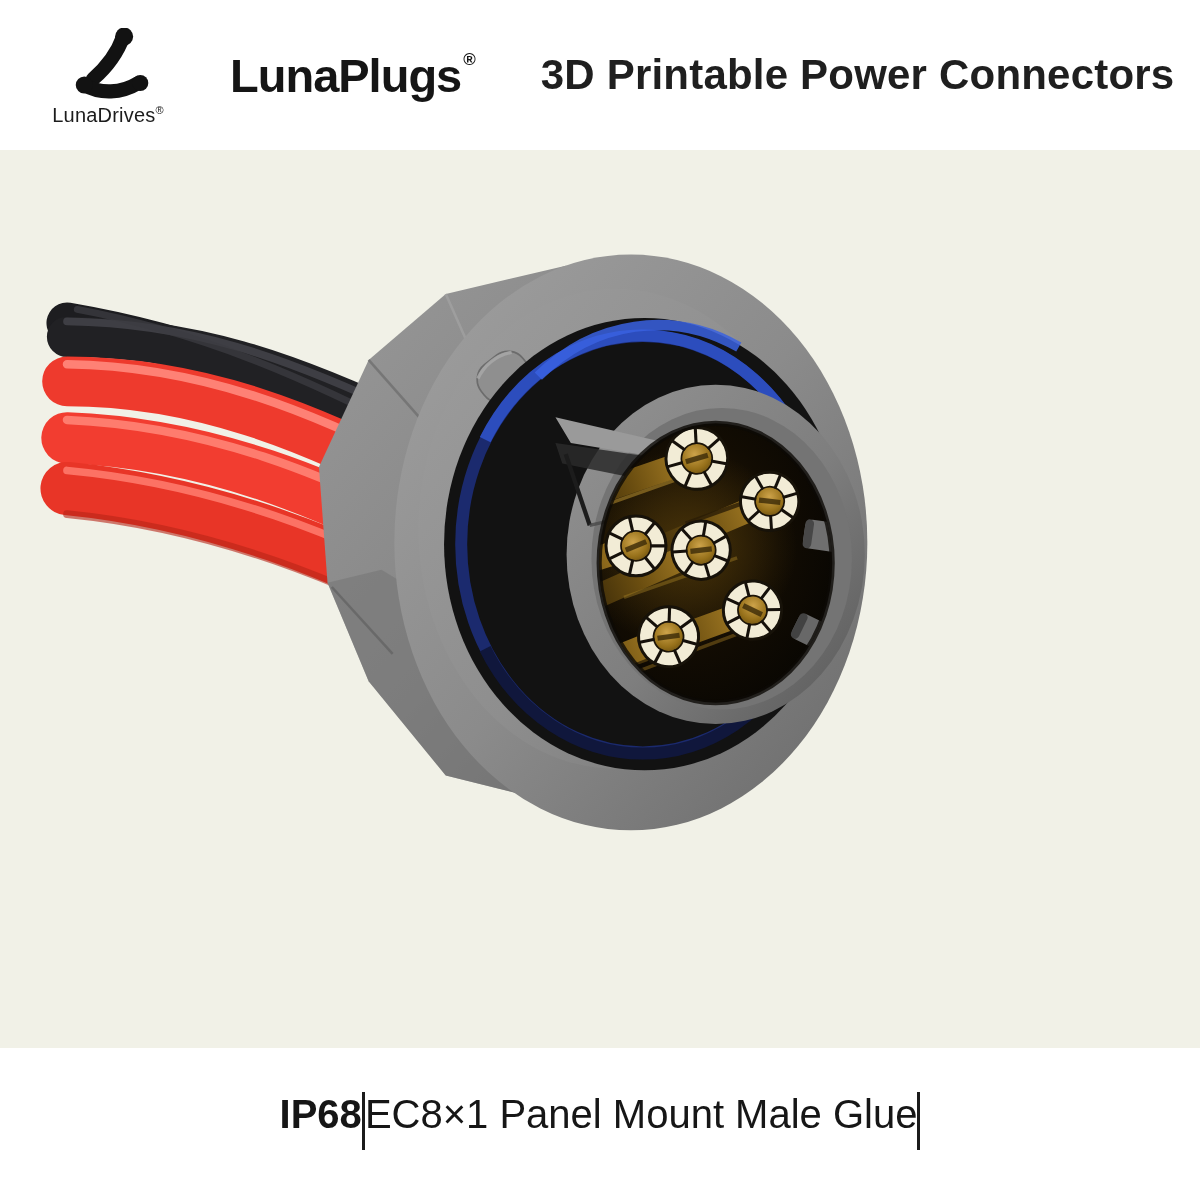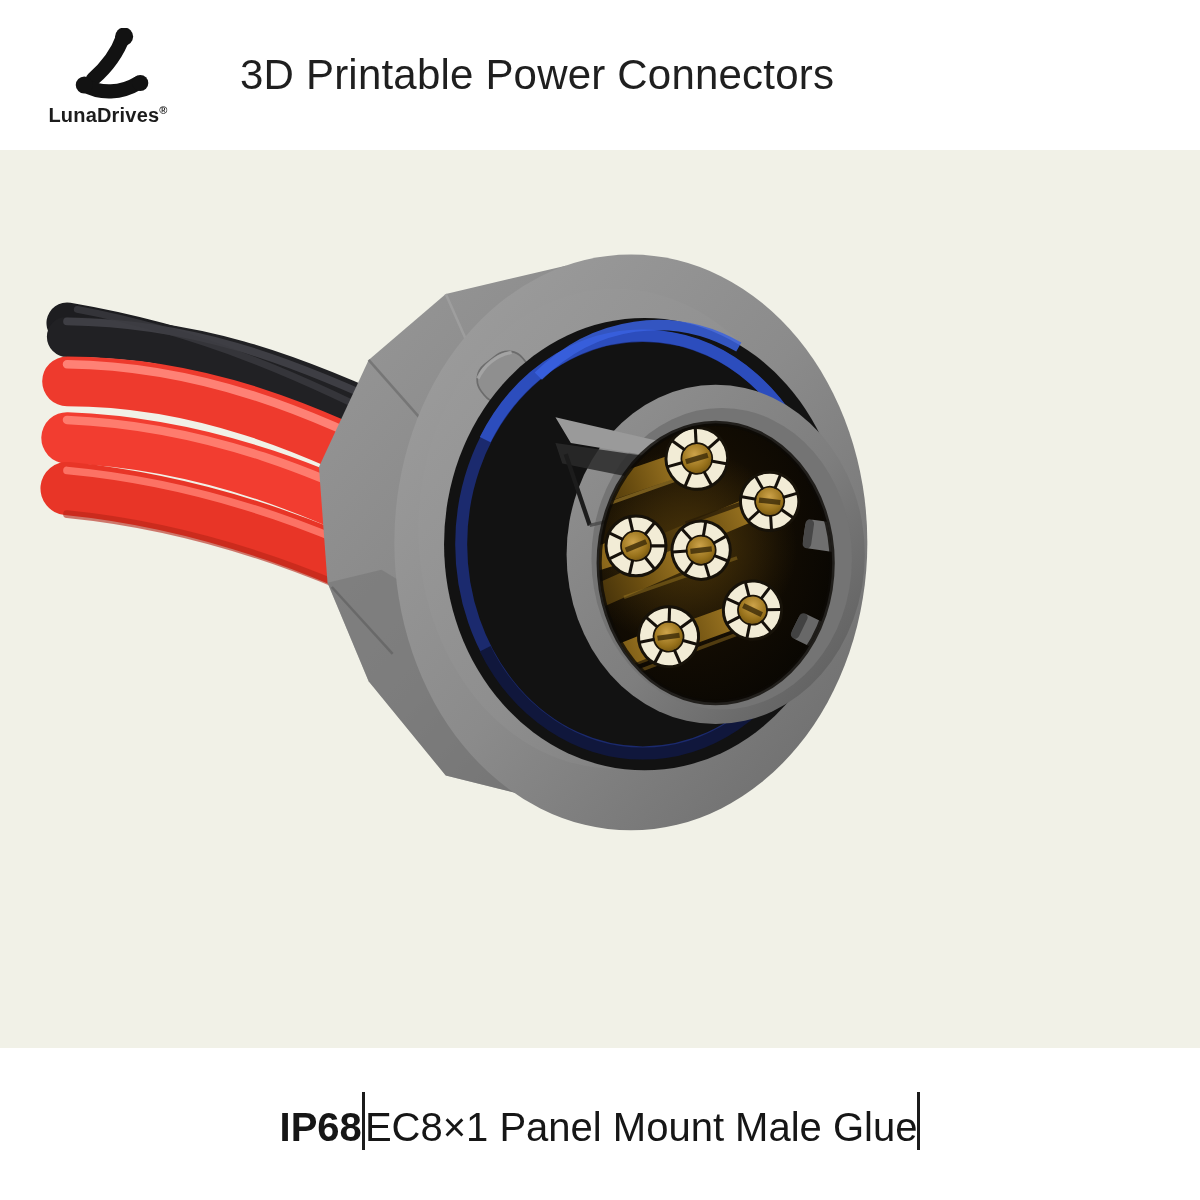--- a/index.html
+++ b/index.html
@@ -11,52 +11,51 @@
   }
   
   .header{
     height:150px;background:var(--panel_white,#ffffff);
     display:flex;align-items:center;box-sizing:border-box;
     padding-left:42px;
   }
   .logo-block{
     width:132px;display:flex;flex-direction:column;align-items:center;
     margin-top:4px;
-    font-weight:bold;
   }
   .logo-mark{width:96px;height:74px;}
   .logo-text{
     font-size:20px;letter-spacing:0.2px;color:#1c1c1c;margin-top:2px;
     white-space:nowrap;
   }
   .logo-text sup{font-size:11px;}
   .brand{
     margin-left:56px;
     font-size:47px;font-weight:700;letter-spacing:-1px;color:#151515;
     white-space:nowrap;display:flex;align-items:flex-start;
   }
   .brand .reg{font-size:17px;font-weight:700;margin-top:2px;margin-left:2px;}
   .tagline{
     margin-left:66px;
-    font-size:42px;font-weight:400;color:#1f1f1f;letter-spacing:0.2px;
+    font-size:42px;font-weight:700;color:#1f1f1f;letter-spacing:0.2px;
     white-space:nowrap;
   }
   
   .stage{
     height:898px;background:var(--background,#f1f1e7);
     position:relative;overflow:hidden;
   }
   .stage svg{display:block;}
   
   .footer{
     height:152px;background:var(--panel_white,#ffffff);
     display:flex;align-items:center;justify-content:center;
   }
   .footer-row{
-    display:flex;align-items:flex-end;margin-bottom:6px;
+    display:flex;align-items:flex-start;margin-bottom:6px;
   }
   .spec{font-size:40px;color:#161616;white-space:nowrap;}
   .spec.bold{font-weight:700;}
   .spec-group{display:flex;align-items:center;gap:13px;}
   .sep{width:3px;height:58px;background:#1b1b1b;}
 </style>
 </head>
 <body>
 
 <div class="page" style="--background: #f1f1e7; --panel_white: #ffffff; --text: #161616; --cable_red: #f23d30; --cable_black: #1d1d20; --seal_blue: #2b4ac2; --contact_gold: #a3791c; --crown_white: #f2ecd6; --body_gray: #8a8a8a;">
@@ -66,20 +65,24 @@
       <svg class="logo-mark" viewBox="0 0 100 78" aria-hidden="true">
         <g fill="none" stroke="#121212" stroke-linecap="round">
           <path d="M66,9 C60,26 50,40 34,54" stroke-width="15"></path>
           <path d="M25,60 C42,70 64,69 82,58" stroke-width="15"></path>
         </g>
         <circle cx="67" cy="9" r="9.5" fill="#121212"></circle>
         <circle cx="25" cy="60" r="9" fill="#121212"></circle>
         <circle cx="84" cy="58" r="8.5" fill="#121212"></circle>
       </svg>
       <div class="logo-text"><span>LunaDrives</span><sup>®</sup></div>
+    </div>
+    <div class="brand">
+      <span>LunaPlugs</span>
+        <span class="reg">®</span>
     </div>
     <div class="tagline">3D Printable Power Connectors</div>
   </div>
 
   <div class="stage">
     <svg width="1200" height="898" viewBox="0 150 1200 1048" aria-hidden="true">
       <defs>
         <linearGradient id="flangeG" x1="0" y1="0" x2="1" y2="1">
           <stop offset="0" stop-color="#a0a0a0"></stop>
           <stop offset="0.5" stop-color="#8b8b8b"></stop>

